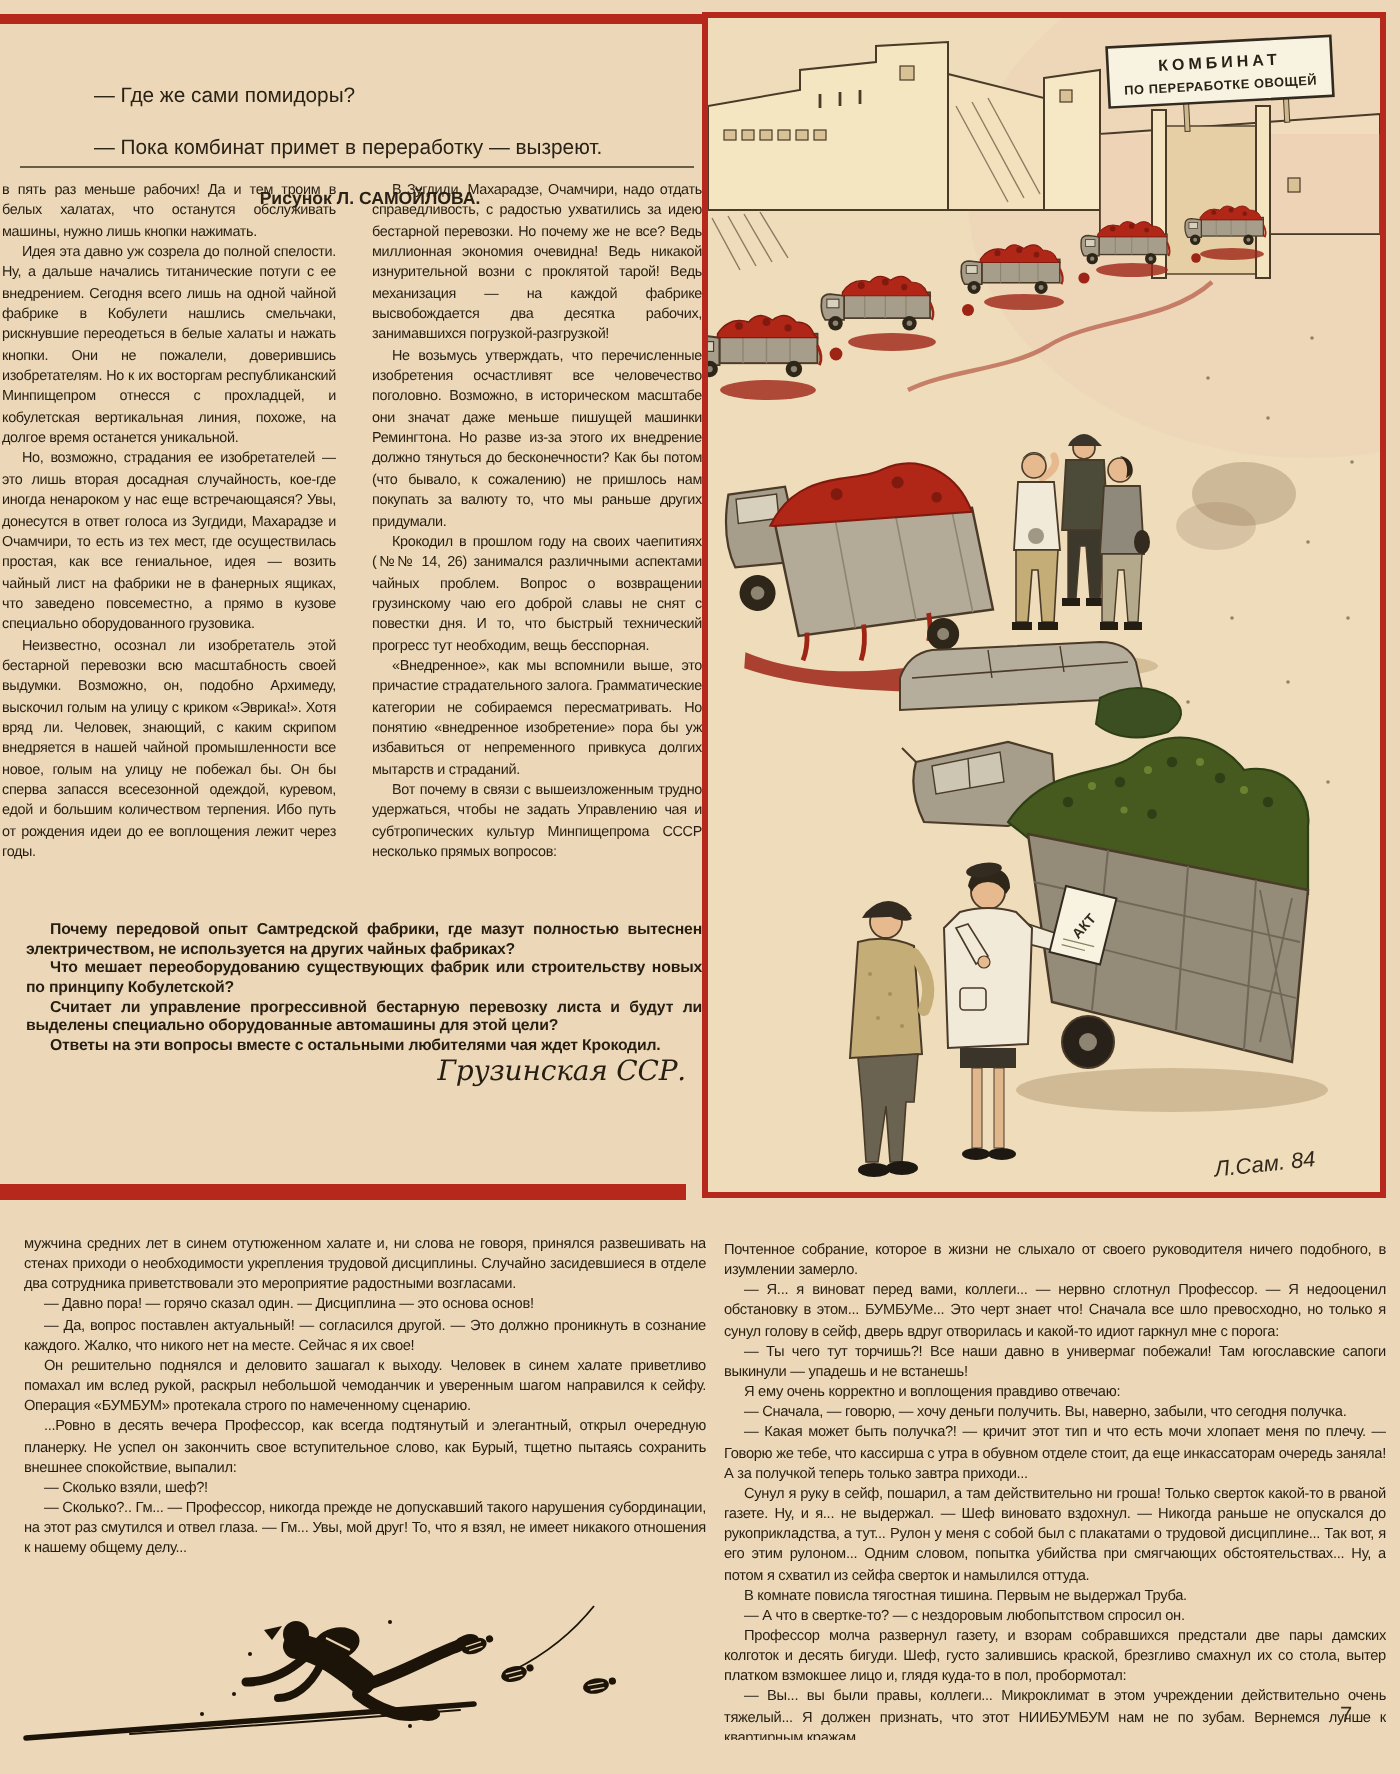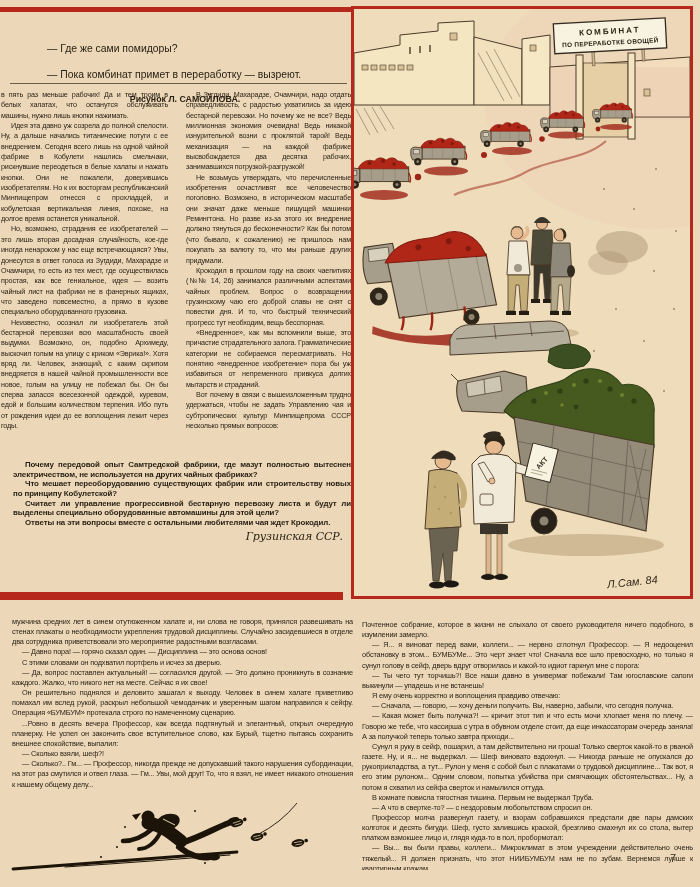--- a/index.html
+++ b/index.html
@@ -11,21 +11,21 @@
   }
   .abs{position:absolute;}
   .redbar{background:#b5281b;}
   .par{margin:0;text-indent:10px;text-align:justify;}
   .first{text-indent:0;}
   .hdr-line{font-size:10.4px;line-height:14px;color:#2a2216;margin:12px;}
   .hdr-credit{font-size:8.8px;font-weight:bold;text-align:center;margin:4px 0 0 0;color:#2a2216;}
   .smalltxt{font-size:7.2px;line-height:10.35px;letter-spacing:-0.15px;}
   .qblock{font-size:7.9px;line-height:9.65px;font-weight:bold;letter-spacing:-0.1px;}
   .qblock .par{text-indent:12px;}
-  .region-sig{font-family:"DejaVu Serif",serif;font-style:italic;font-weight:normal;font-size:11px;text-align:right;margin:4px 8px 0 0;}
+  .region-sig{font-family:"DejaVu Serif",serif;font-style:italic;font-weight:normal;font-size:14px;text-align:right;margin:4px 8px 0 0;}
   .storytxt{font-size:7.35px;line-height:10.15px;letter-spacing:-0.15px;}
   .pageno{font-size:11px;color:#3a3022;}
   .frame{border:3px solid #b5281b;box-sizing:border-box;background:#eedcba;}
   svg text{font-family:"Liberation Sans",sans-serif;}
 </style>
 </head>
 <body>
 
 <div class="abs redbar" style="left:0;top:7px;width:354px;height:5px;"></div>
 
@@ -289,23 +289,22 @@
           <circle cx="302" cy="160" r="0.9"></circle>
           <circle cx="322" cy="222" r="0.9"></circle>
     </g>
   </g>
 
   <text x="304" y="574" text-anchor="end" font-family="DejaVu Serif, serif" font-style="italic" font-size="11" fill="#33281c" transform="rotate(-6 304 574)">Л.Сам. 84</text>
 </svg>
 </div>
 
 <div class="abs storytxt" style="left:12px;top:617px;width:341px;height:182px;overflow:hidden;">
-  <p class="par first">мужчина средних лет в синем отутюженном халате и, ни слова не говоря, принялся развешивать на стенах плакаты о необходимости укрепления трудовой дисциплины. Случайно засидевшиеся в отделе два сотрудника приветствовали это мероприятие радостными возгласами.</p>
+  <p class="par first">мужчина средних лет в синем отутюженном халате и, ни слова не говоря, принялся развешивать на стенах приходи о необходимости укрепления трудовой дисциплины. Случайно засидевшиеся в отделе два сотрудника приветствовали это мероприятие радостными возгласами.</p>
   <p class="par">— Давно пора! — горячо сказал один. — Дисциплина — это основа основ!</p>
-  <p class="par">С этими словами он подхватил портфель и исчез за дверью.</p>
   <p class="par">— Да, вопрос поставлен актуальный! — согласился другой. — Это должно проникнуть в сознание каждого. Жалко, что никого нет на месте. Сейчас я их свое!</p>
   <p class="par">Он решительно поднялся и деловито зашагал к выходу. Человек в синем халате приветливо помахал им вслед рукой, раскрыл небольшой чемоданчик и уверенным шагом направился к сейфу. Операция «БУМБУМ» протекала строго по намеченному сценарию.</p>
   <p class="par">...Ровно в десять вечера Профессор, как всегда подтянутый и элегантный, открыл очередную планерку. Не успел он закончить свое вступительное слово, как Бурый, тщетно пытаясь сохранить внешнее спокойствие, выпалил:</p>
   <p class="par">— Сколько взяли, шеф?!</p>
   <p class="par">— Сколько?.. Гм... — Профессор, никогда прежде не допускавший такого нарушения субординации, на этот раз смутился и отвел глаза. — Гм... Увы, мой друг! То, что я взял, не имеет никакого отношения к нашему общему делу...</p>
 </div>
 <div class="abs storytxt" style="left:362px;top:620px;width:331px;height:250px;overflow:hidden;">
   <p class="par first">Почтенное собрание, которое в жизни не слыхало от своего руководителя ничего подобного, в изумлении замерло.</p>
   <p class="par">— Я... я виноват перед вами, коллеги... — нервно сглотнул Профессор. — Я недооценил обстановку в этом... БУМБУМе... Это черт знает что! Сначала все шло превосходно, но только я сунул голову в сейф, дверь вдруг отворилась и какой-то идиот гаркнул мне с порога:</p>
   <p class="par">— Ты чего тут торчишь?! Все наши давно в универмаг побежали! Там югославские сапоги выкинули — упадешь и не встанешь!</p>

